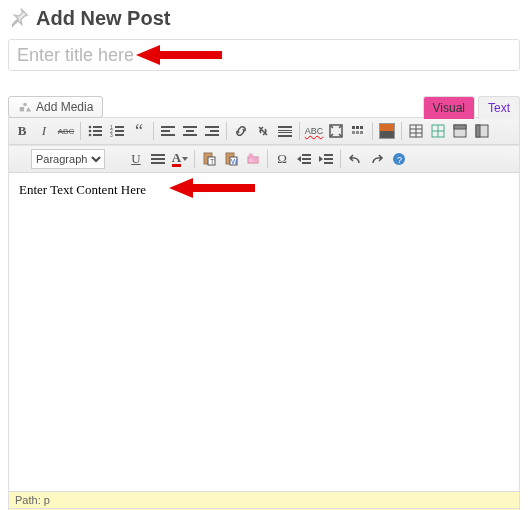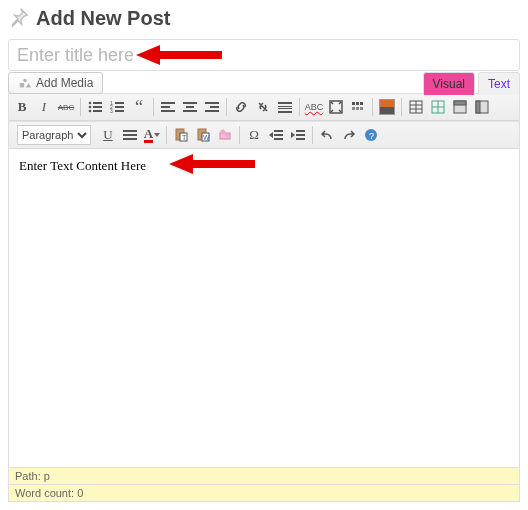--- a/index.html
+++ b/index.html
@@ -2,35 +2,35 @@
 <html><head>
 <meta charset="utf-8">
 <style>
 html,body{margin:0;padding:0;font-family:"Helvetica Neue",Arial,sans-serif;font-size:13px;color:#333;background:#fff}
 .wrap{width:528px;box-sizing:border-box;padding:4px 8px 0 8px}
 .page-head{display:flex;align-items:center;gap:6px;margin:2px 0 8px 0}
 .page-head h2{font-size:20px;font-weight:700;margin:0;color:#464646}
 .pin-icon{width:22px;height:22px;opacity:.55}
 .title-input{width:100%;box-sizing:border-box;height:32px;padding:4px 8px;font-size:18px;color:#888;border:1px solid #dfdfdf;border-radius:3px;background:#fff;font-family:inherit;outline:none}
 .title-input::placeholder{color:#b8b8b8}
-.title-row{position:relative;}
+.title-row{position:relative;margin-bottom:24px}
 .arrow{position:absolute;pointer-events:none}
 .arrow svg{display:block}
 .media-btn{display:inline-flex;align-items:flex-start;gap:4px;padding:3px 9px;font-size:12px;color:#555;background:linear-gradient(#fefefe,#f4f4f4);border:1px solid #ccc;border-radius:3px;cursor:pointer}
 .media-btn .mi{width:14px;height:14px;opacity:.6}
 .tabs-row{display:flex;align-items:flex-end;margin-bottom:-1px}
 .tabs-row .spacer{flex:1}
 .ed-tab{padding:4px 9px;font-size:12px;color:#6d28d9;border:1px solid #dedede;border-bottom:none;background:#f1f1f1;border-radius:3px 3px 0 0;cursor:pointer;margin-left:3px;position:relative;top:1px}
 .ed-tab.active{background:#ec4899;color:#333}
 .editor-box{border:1px solid #dedede}
 .tb{background:linear-gradient(#f5f5f5,#ececec);border-bottom:1px solid #d8d8d8;padding:2px;display:flex;flex-wrap:wrap;align-items:center}
 .tb-row2{border-top:1px solid #e3e3e3}
 .tbtn{width:20px;height:20px;margin:1px;display:inline-flex;align-items:center;justify-content:center;cursor:pointer;border-radius:2px;color:#555}
 .tsep{width:1px;height:18px;background:#ccc;margin:1px 3px}
-.fmt-sel{height:20px;font-size:11px;margin:1px 6px;border:1px solid #ccc;background:#fff;color:#444}
+.fmt-sel{height:20px;font-size:11px;margin:1px 20px;border:1px solid #ccc;background:#fff;color:#444}
 .glyph{font-family:Georgia,"Times New Roman",serif}
 .content-area{position:relative;height:300px;padding:9px 10px;font-family:Georgia,"Times New Roman",serif;font-size:13px;color:#000;background:#fff}
 .footer-bar{background:#fef9c3;border-top:1px solid #dedede;padding:2px 6px;font-size:11px;color:#666}
 .footer-bar.path{border-top:1px solid #dedede}
 .dd{width:0;height:0;border-left:3px solid transparent;border-right:3px solid transparent;border-top:4px solid #666;margin-left:1px;vertical-align:middle;display:inline-block}
 .sw-split{display:flex;flex-direction:column;width:14px;height:14px;border:1px solid #999}
 .sw-split > div{flex:1}
 </style>
 </head>
 <body>

